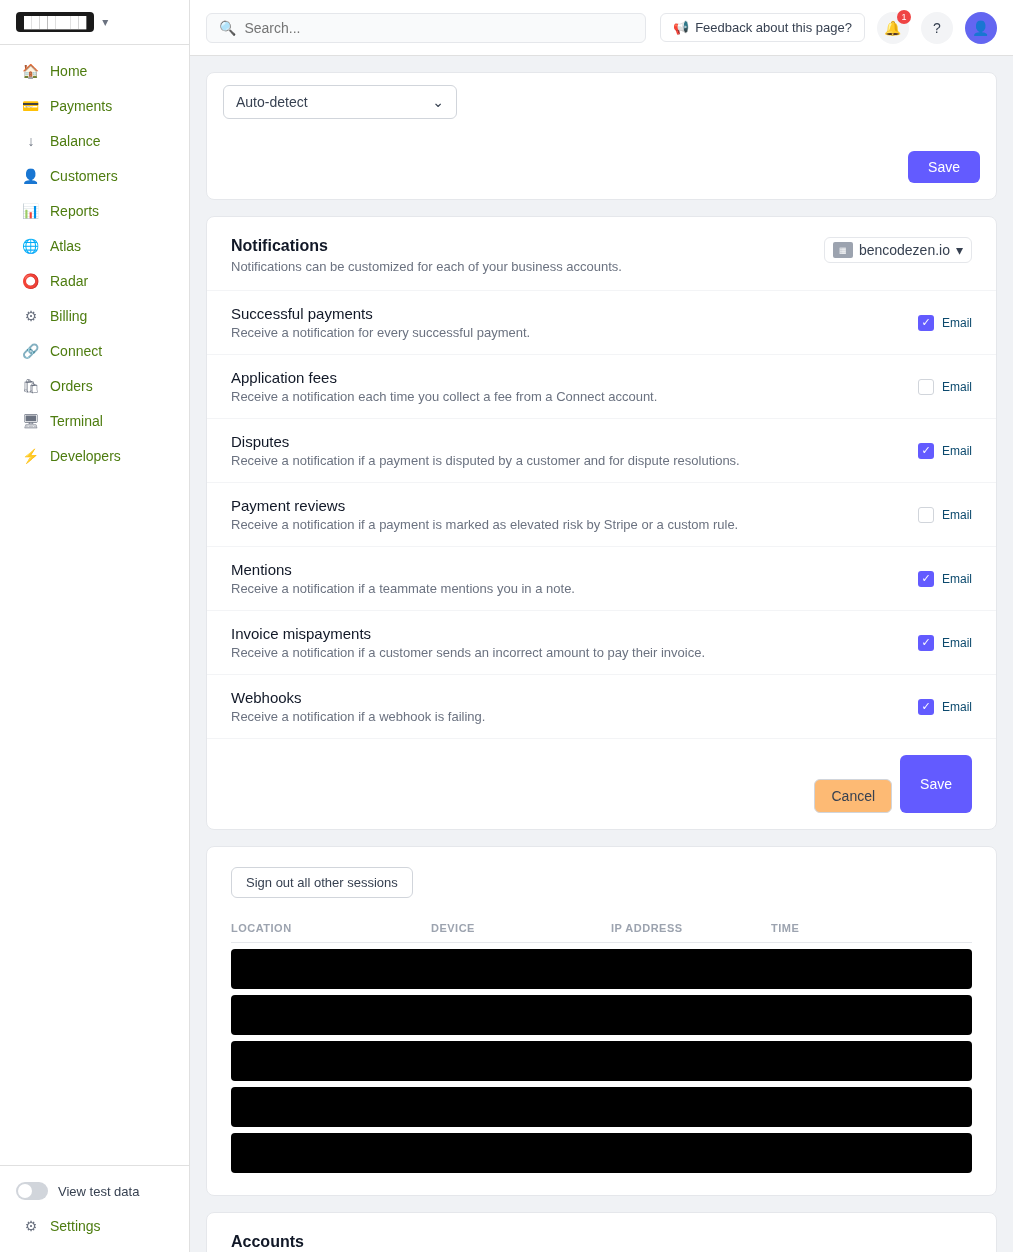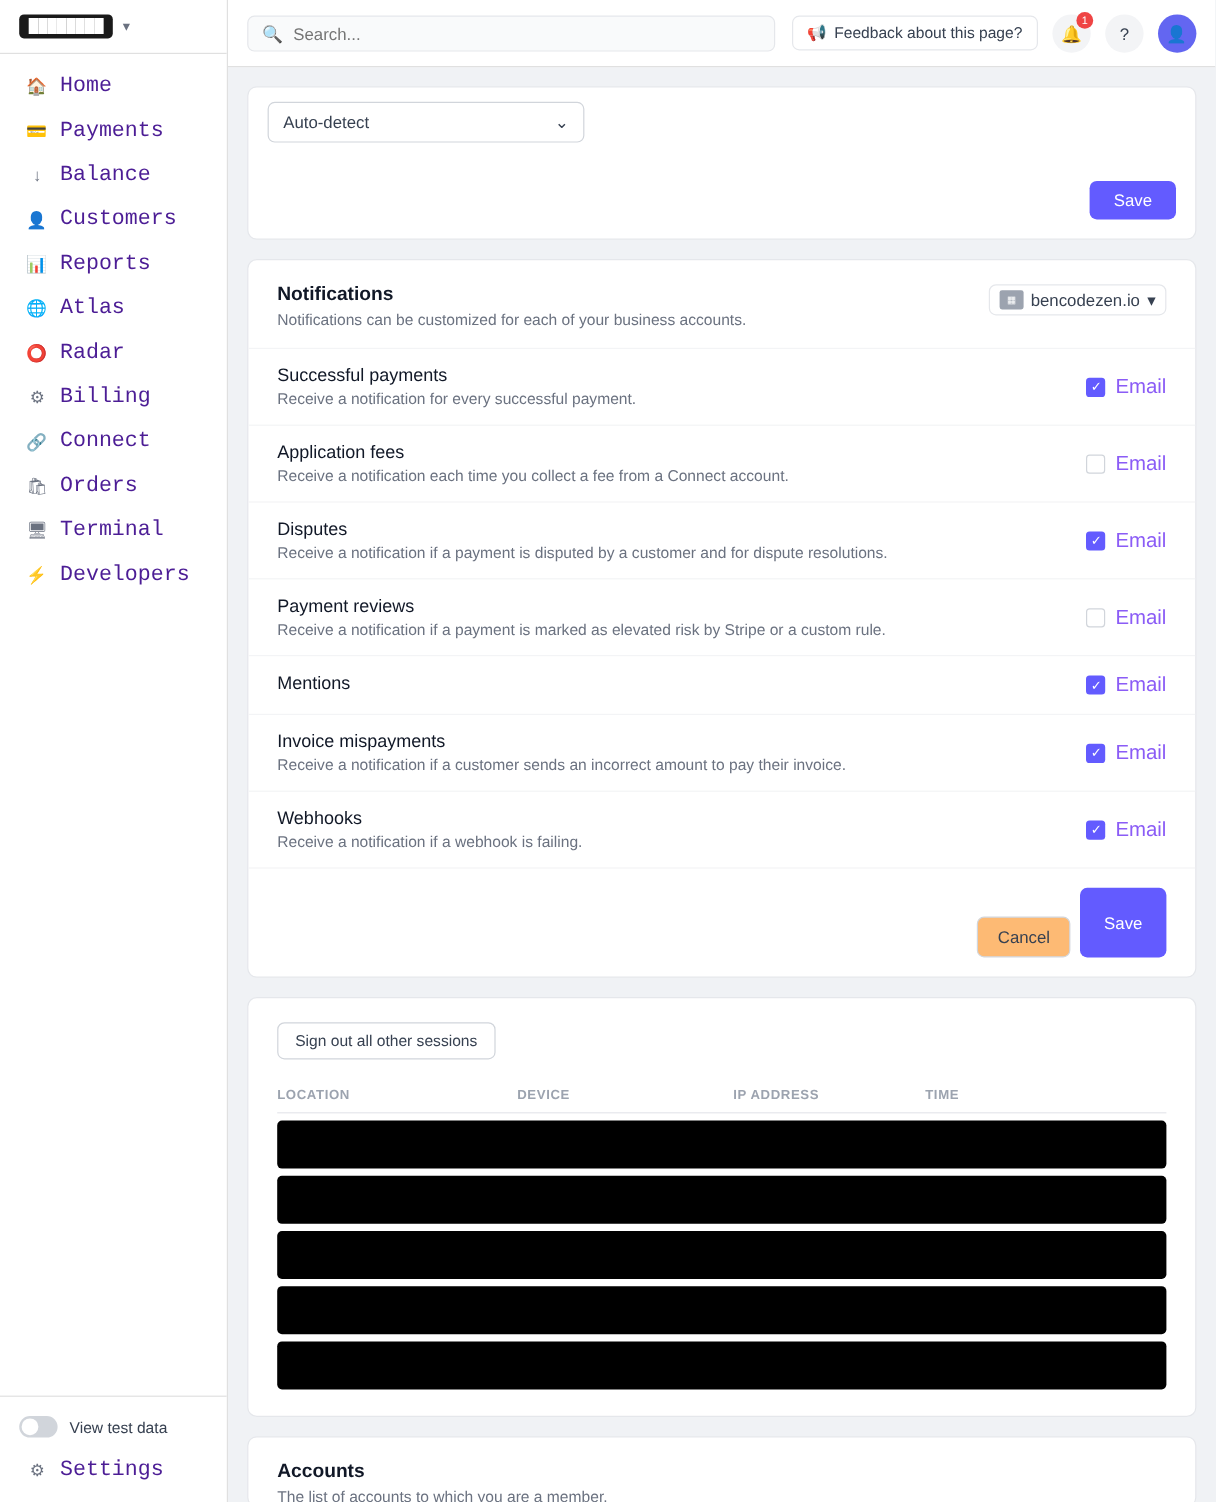--- a/index.html
+++ b/index.html
@@ -5,21 +5,21 @@
     * { box-sizing: border-box; margin: 0; padding: 0; }
     body { font-family: -apple-system, BlinkMacSystemFont, 'Segoe UI', sans-serif; background: #f0f2f5; display: flex; height: 100vh; overflow: hidden; font-size: 14px; }
 
     
     .sidebar { width: 190px; background: #fff; border-right: 1px solid #e0e0e0; display: flex; flex-direction: column; height: 100vh; overflow-y: auto; flex-shrink: 0; }
     .sidebar-logo { padding: 12px 16px; display: flex; align-items: center; gap: 8px; border-bottom: 1px solid #e0e0e0; }
     .logo-box { background: #1a1a1a; color: #fff; font-size: 11px; font-weight: bold; padding: 4px 8px; border-radius: 4px; }
     .sidebar-nav { padding: 8px 0; flex: 1; }
     .nav-item { display: flex; align-items: center; gap: 10px; padding: 8px 16px; cursor: pointer; color: #374151; font-size: 14px; border-radius: 6px; margin: 1px 6px; }
     .nav-icon { width: 18px; height: 18px; display: flex; align-items: center; justify-content: center; color: #6b7280; font-size: 14px; }
-    .nav-label { font-size: 18px; color: #4c1d95; font-family: Liberation Mono, monospace; }
+    .nav-label { font-size: 14px; color: #4d7c0f; }
     .sidebar-bottom { padding: 8px 0; border-top: 1px solid #e0e0e0; }
     .toggle-row { display: flex; align-items: center; gap: 10px; padding: 8px 16px; }
     .toggle { width: 32px; height: 18px; background: #d1d5db; border-radius: 9px; position: relative; cursor: pointer; }
     .toggle-thumb { width: 14px; height: 14px; background: white; border-radius: 50%; position: absolute; top: 2px; left: 2px; }
     .toggle-label { font-size: 13px; color: #374151; }
 
     
     .topbar { height: 56px; background: #fff; border-bottom: 1px solid #e0e0e0; display: flex; align-items: center; padding: 0 16px; gap: 12px; }
     .search-box { flex: 1; display: flex; align-items: center; background: #f9fafb; border: 1px solid #e5e7eb; border-radius: 6px; padding: 6px 12px; gap: 8px; max-width: 440px; }
     .search-box input { background: transparent; border: none; outline: none; font-size: 14px; color: #374151; width: 100%; }
@@ -31,40 +31,40 @@
 
     
     .main { flex: 1; overflow-y: auto; padding: 16px; }
 
     
     .card { background: #fff; border-radius: 8px; border: 1px solid #e5e7eb; margin-bottom: 16px; }
     .card-top { padding: 16px; display: flex; justify-content: flex-end; }
 
     
     .auto-detect-row { padding: 12px 16px 16px 16px; }
-    .select-field { display: flex; align-items: center; justify-content: space-between; border: 1px solid #d1d5db; border-radius: 6px; padding: 8px 12px; background: #fff; width: 264px; cursor: pointer; font-size: 14px; color: #374151; }
+    .select-field { display: flex; align-items: center; justify-content: space-between; border: 1px solid #d1d5db; border-radius: 6px; padding: 8px 12px; background: #fff; width: 234px; cursor: pointer; font-size: 14px; color: #374151; }
 
     .save-btn { background: #635bff; color: white; border: none; border-radius: 6px; padding: 8px 20px; font-size: 14px; cursor: pointer; font-weight: 500; }
     .cancel-btn { background: #fdba74; color: #374151; border: 1px solid #d1d5db; border-radius: 6px; padding: 8px 16px; font-size: 14px; cursor: pointer; margin-top: 24px; }
 
     
     .section-header { padding: 20px 24px 16px; display: flex; align-items: flex-start; justify-content: space-between; gap: 40px; }
     .section-title { font-size: 16px; font-weight: 600; color: #111827; margin-bottom: 4px; }
     .section-desc { font-size: 13px; color: #6b7280; }
     .account-selector { display: flex; align-items: center; gap: 6px; font-size: 14px; color: #374151; cursor: pointer; padding: 4px 8px; border: 1px solid #e5e7eb; border-radius: 6px; }
     .account-icon { width: 20px; height: 16px; background: #9ca3af; border-radius: 2px; display: flex; align-items: center; justify-content: center; }
 
     .notification-row { display: flex; align-items: center; justify-content: space-between; padding: 14px 24px; border-top: 1px solid #f3f4f6; }
     .notif-title { font-size: 15px; font-weight: 500; color: #111827; margin-bottom: 3px; }
     .notif-desc { font-size: 13px; color: #6b7280; }
     .email-check { display: flex; align-items: center; gap: 8px; }
     .checkbox { width: 16px; height: 16px; border-radius: 3px; display: flex; align-items: center; justify-content: center; cursor: pointer; flex-shrink: 0; }
     .checkbox.checked { background: #635bff; border: none; }
     .checkbox.unchecked { background: #fff; border: 1px solid #d1d5db; }
-    .email-label { font-size: 17px; color: #8b5cf6; }
+    .email-label { font-size: 12px; color: #0c4a6e; }
     .card-actions { display: flex; justify-content: flex-end; gap: 8px; padding: 16px 24px; border-top: 1px solid #f3f4f6; }
 
     
     .login-section { padding: 20px 24px 0; }
     .login-header { display: flex; justify-content: space-between; align-items: flex-start; margin-bottom: 16px; }
     .sign-out-btn { border: 1px solid #d1d5db; background: #fff; border-radius: 6px; padding: 7px 14px; font-size: 13px; cursor: pointer; color: #374151; white-space: nowrap; }
     .table-header { display: grid; grid-template-columns: 200px 180px 160px 1fr; padding: 8px 0; border-bottom: 1px solid #e5e7eb; margin-bottom: 4px; }
     .th { font-size: 11px; font-weight: 600; color: #9ca3af; text-transform: uppercase; letter-spacing: 0.5px; }
     .session-row { height: 40px; background: #000; border-radius: 4px; margin: 6px 0; }
     .sessions-list { padding-bottom: 16px; }
@@ -242,20 +242,21 @@
         </div>
         <div class="email-check">
           <div class="checkbox unchecked"></div>
           <span class="email-label">Email</span>
         </div>
       </div>
 
       <div class="notification-row">
         <div>
           <div class="notif-title">Mentions</div>
+          <div class="notif-desc">Receive a notification if a teammate mentions you in a note.</div>
         </div>
         <div class="email-check">
           <div class="checkbox checked">
             <span style="color:white;font-size:11px;">✓</span>
           </div>
           <span class="email-label">Email</span>
         </div>
       </div>
 
       <div class="notification-row">

